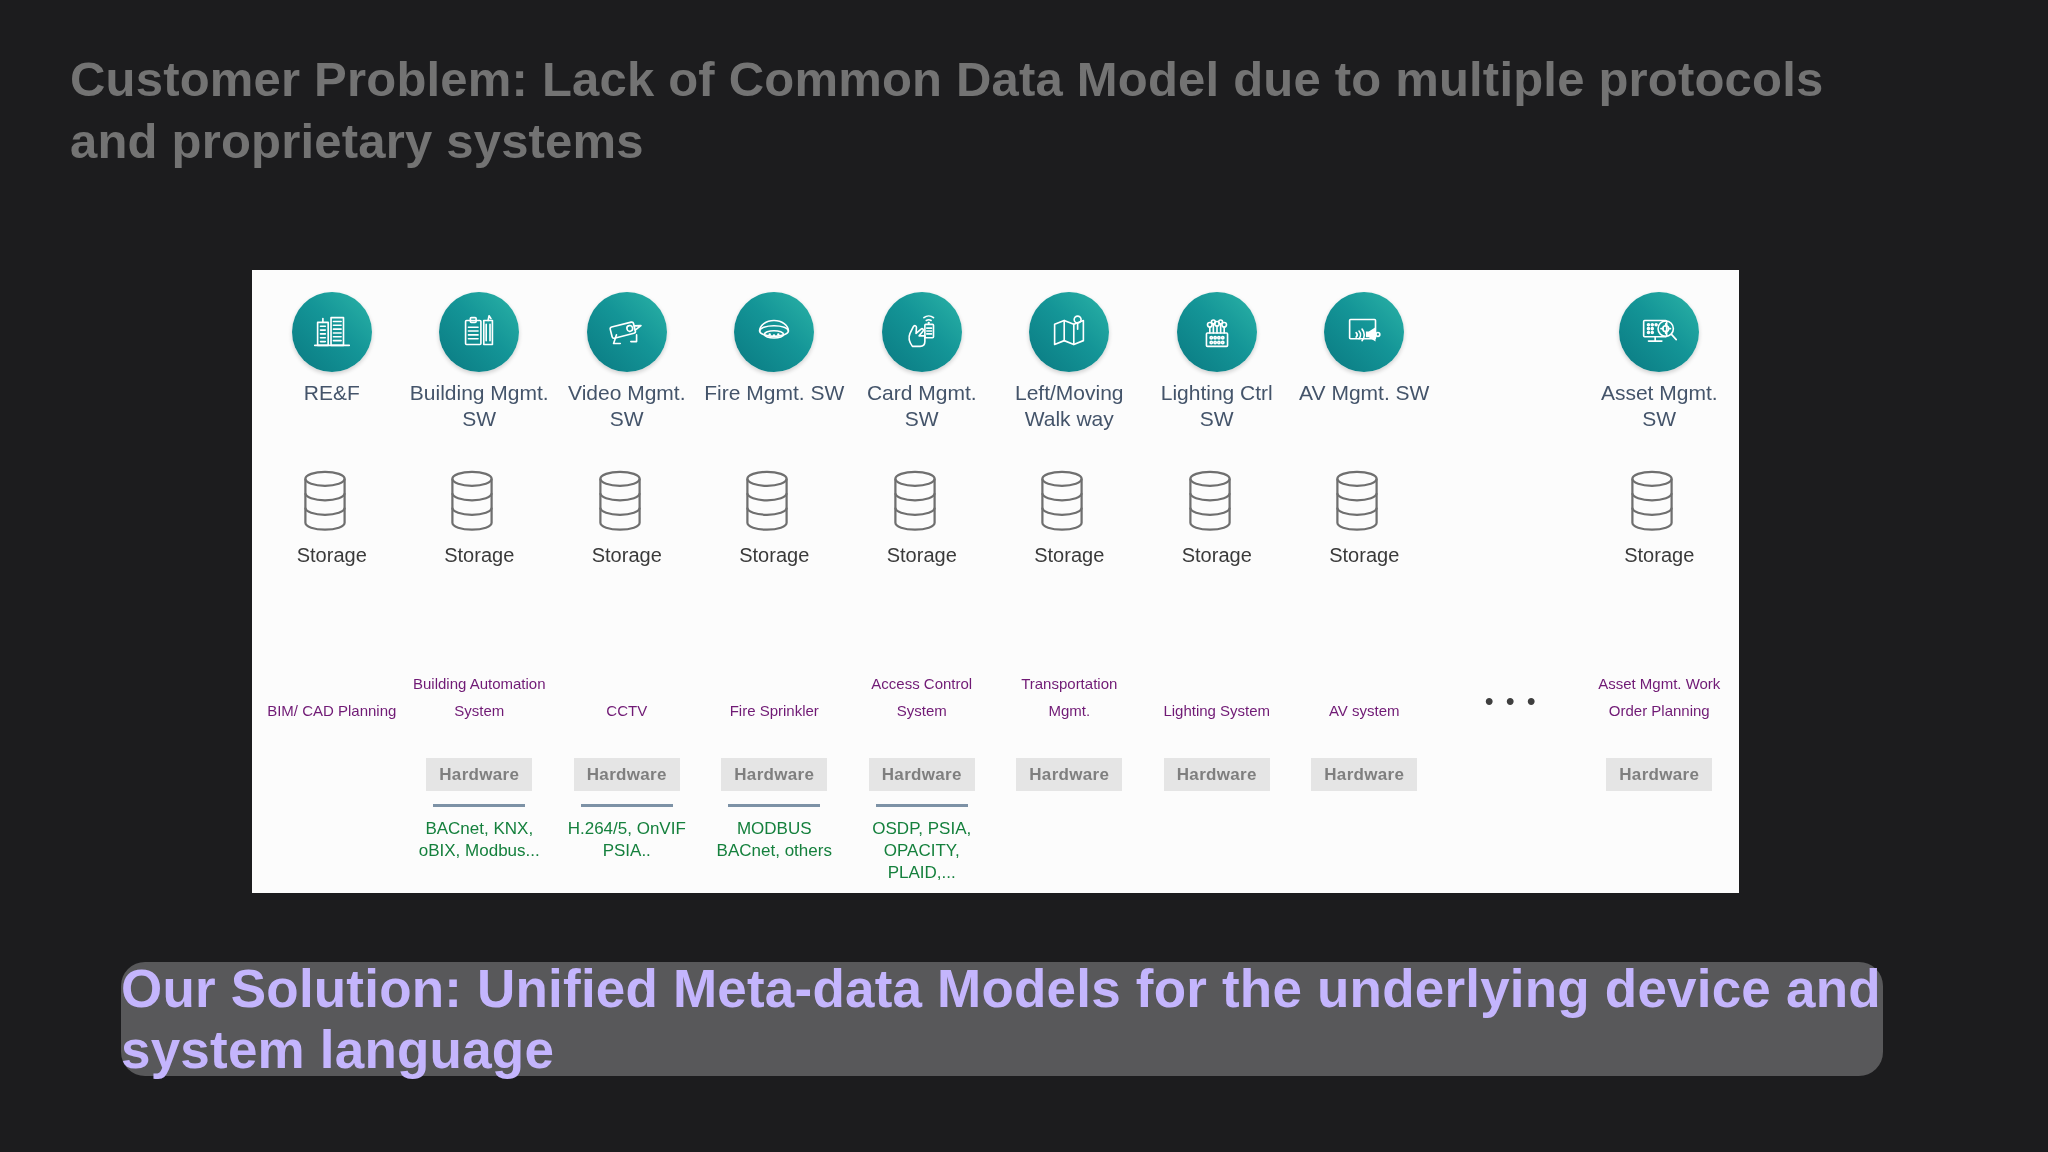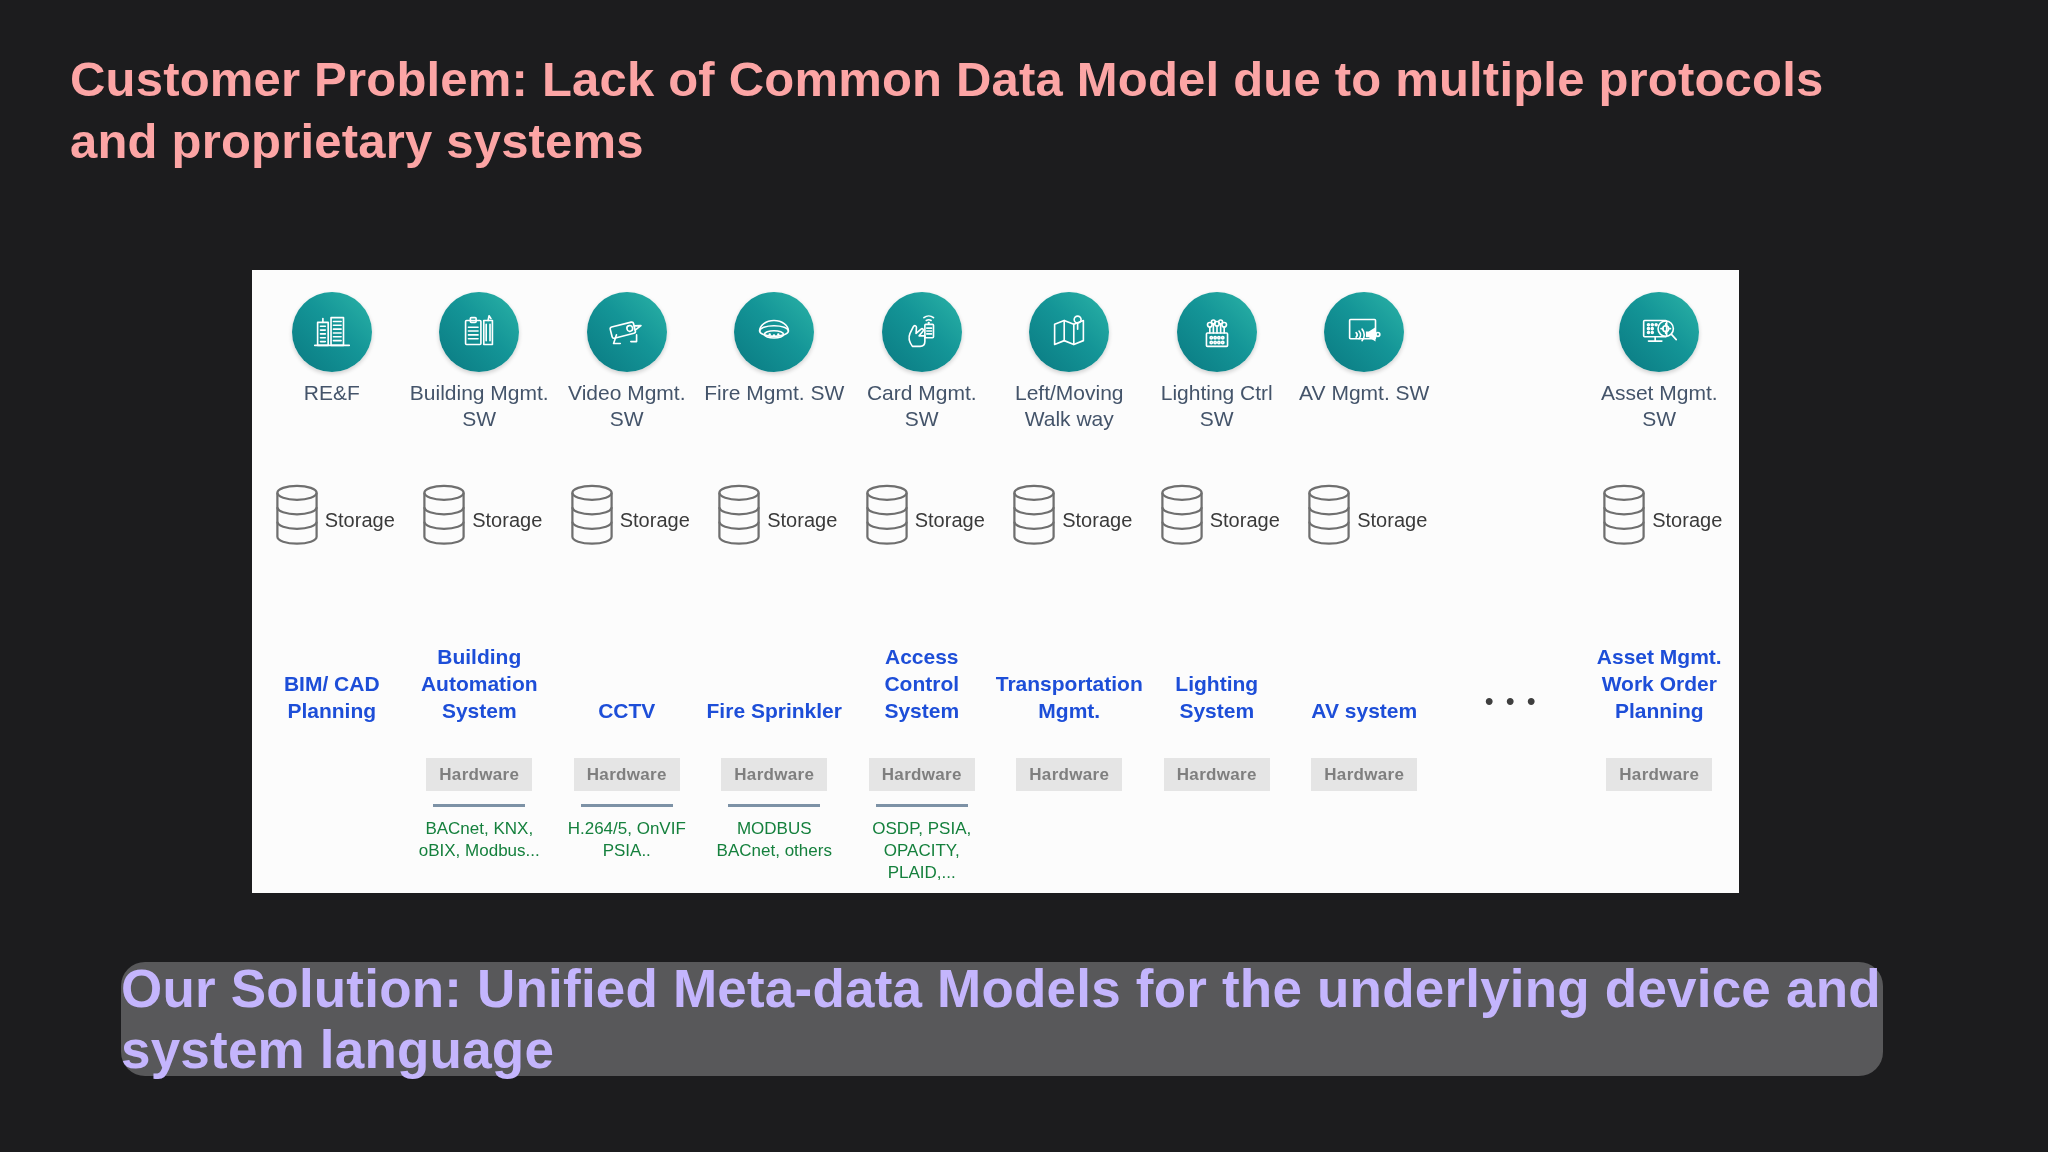--- a/index.html
+++ b/index.html
@@ -2,43 +2,43 @@
 <html><head>
 <meta charset="utf-8">
 <style>
   html,body{margin:0;padding:0;background:#1c1c1e;}
   .slide{
     position:relative;width:2048px;height:1152px;overflow:hidden;
     background:#1c1c1e;font-family:"Liberation Sans",sans-serif;
   }
   .title{
     position:absolute;left:70px;top:48px;width:1800px;
-    color:#fca5a5;font-size:49px;font-weight:600;line-height:62px;letter-spacing:.2px;
+    color:#737373;font-size:49px;font-weight:600;line-height:62px;letter-spacing:.2px;
   }
   .panel{
     position:absolute;left:252px;top:270px;width:1487px;height:623px;
     background:#fcfcfc;box-sizing:border-box;padding:22px 6px 8px 6px;
     display:grid;grid-template-columns:repeat(10,1fr);
   }
   .col{display:flex;flex-direction:column;align-items:center;text-align:center;}
   .icon-circle{
     width:80px;height:80px;border-radius:50%;flex:0 0 auto;
     background:linear-gradient(225deg,#2bb3a7 0%,#149597 45%,#0a7a82 100%);
     display:flex;align-items:center;justify-content:center;
     box-shadow:0 2px 4px rgba(0,0,0,.18);
   }
   .icon-label{
     margin-top:8px;height:58px;font-size:21px;line-height:26px;color:#44546a;
   }
-  .storage-wrap{margin-top:30px;height:102px;display:flex;flex-direction:row;align-items:center;}
+  .storage-wrap{margin-top:30px;height:102px;display:flex;flex-direction:column;align-items:flex-start;}
   .storage-label{font-size:20px;color:#3a3a3a;margin-top:2px;}
   .system-name{
     height:158px;margin-top:6px;padding-bottom:10px;box-sizing:border-box;
     display:flex;align-items:flex-end;justify-content:center;
-    font-size:21px;line-height:27px;color:#1d4ed8;max-width:138px;font-weight:bold;
+    font-size:15px;line-height:27px;color:#701a75;max-width:138px;
   }
   .system-name.ellipsis{
     font-size:24px;font-weight:700;color:#3f3f3f;letter-spacing:3px;padding-bottom:20px;
   }
   .hw-box{
     margin-top:24px;width:106px;height:33px;background:#e5e5e5;flex:0 0 auto;
     color:#7f7f7f;font-size:17px;font-weight:700;letter-spacing:.3px;
     display:flex;align-items:center;justify-content:center;
   }
   .hw-underline{margin-top:13px;width:92px;height:3px;background:#7d92a6;flex:0 0 auto;}

